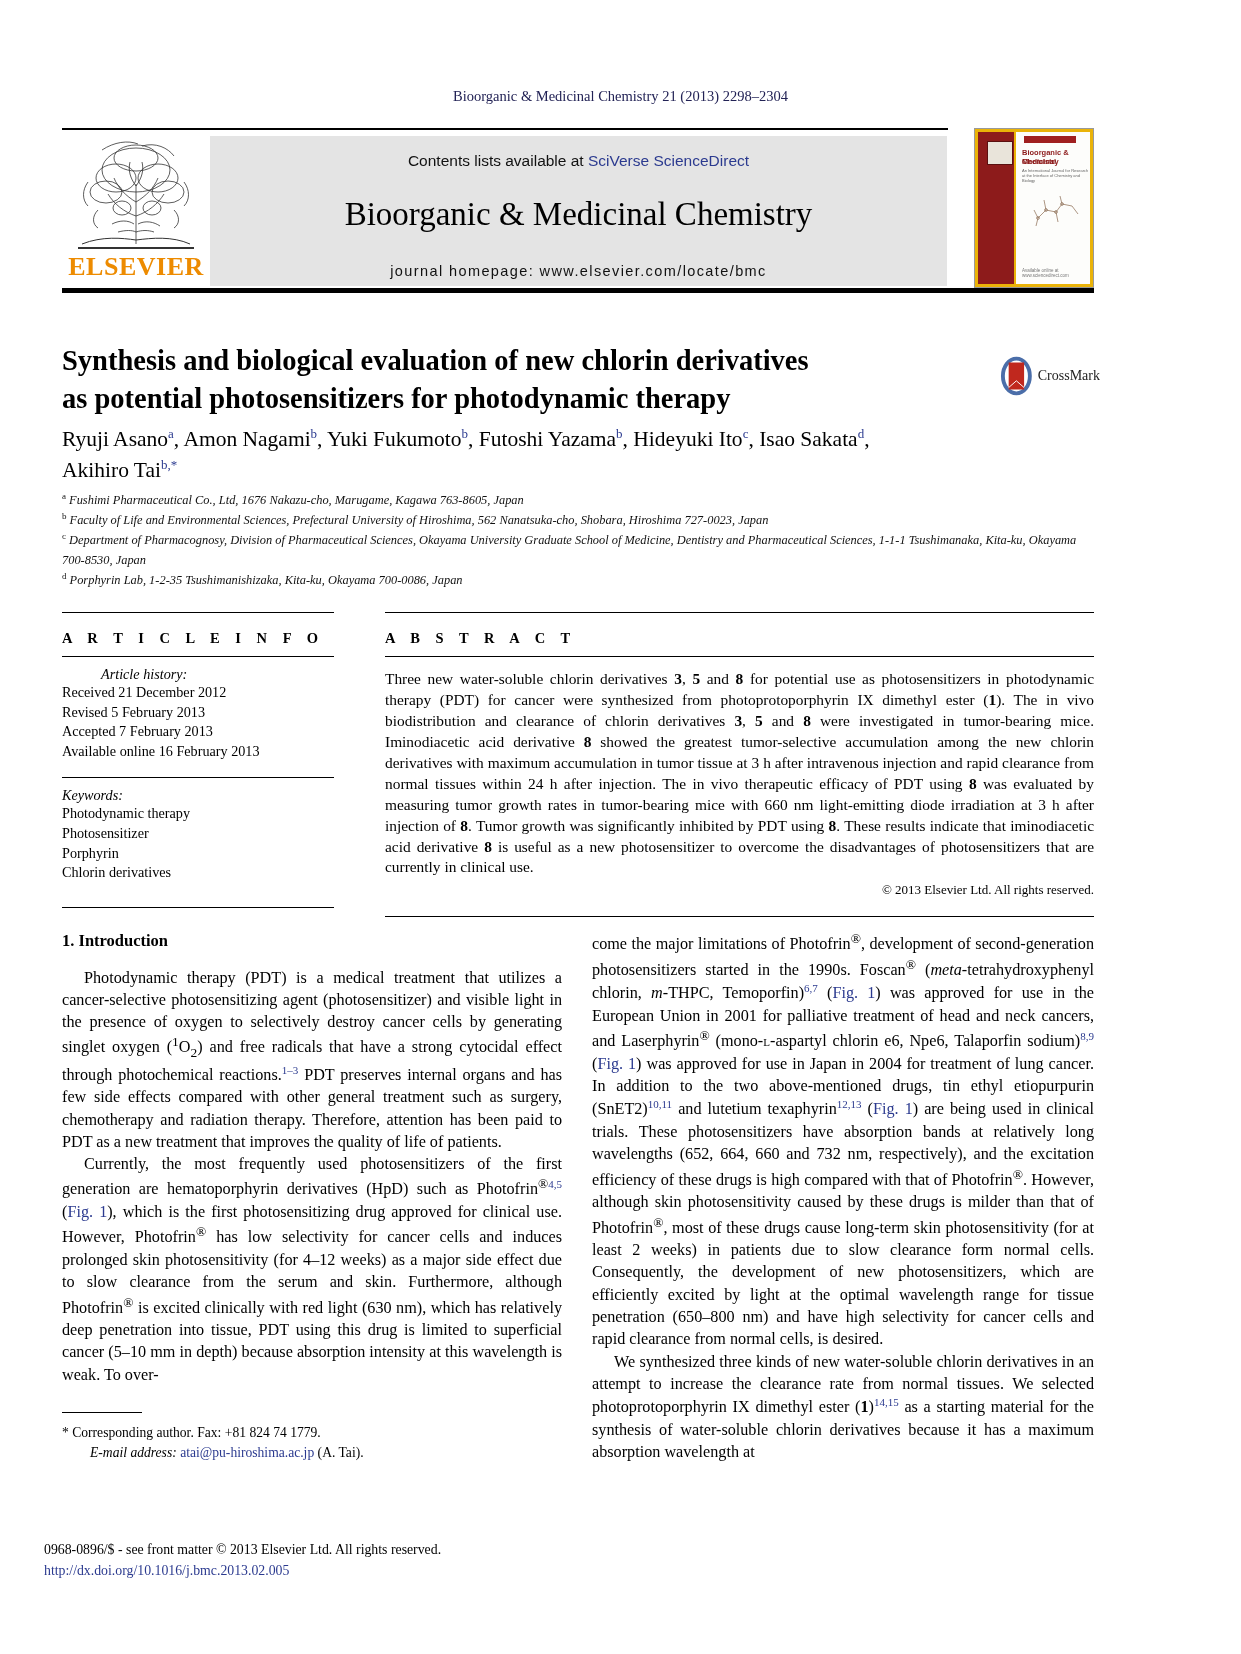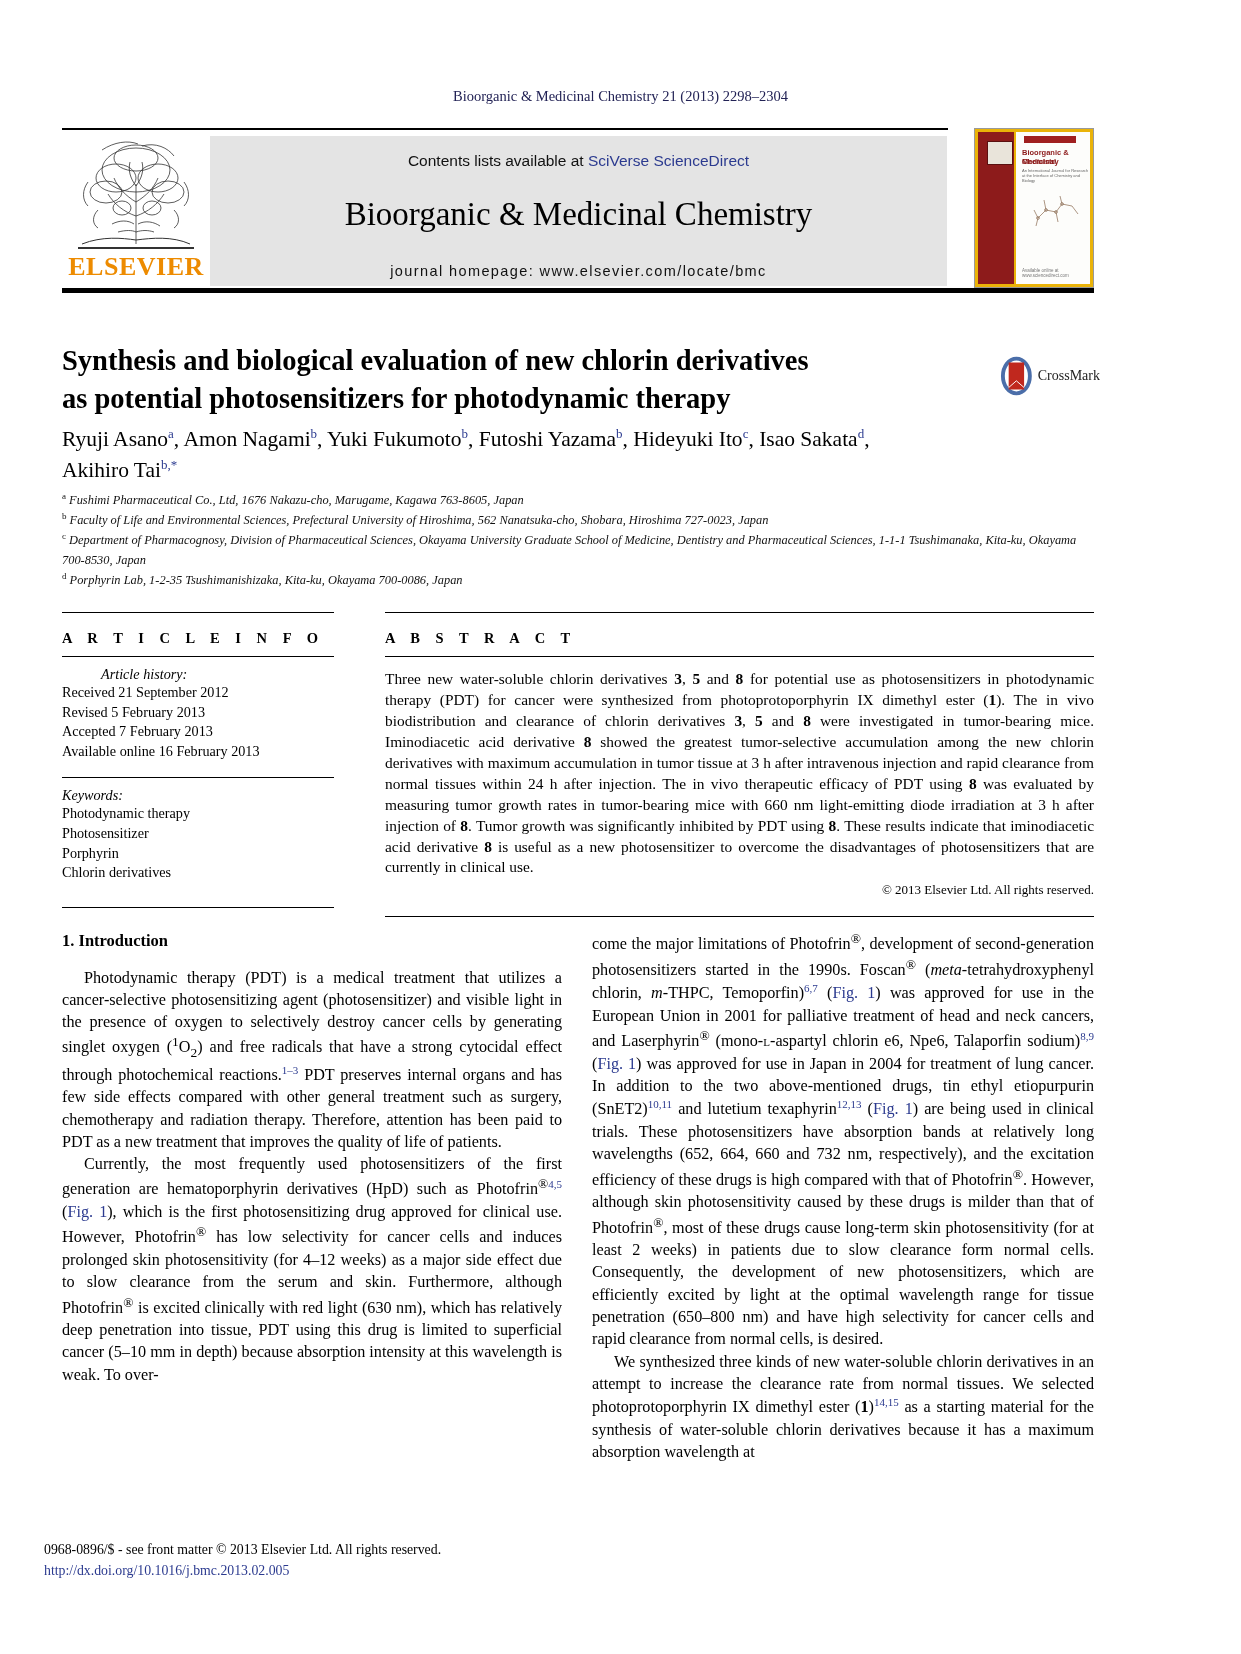--- a/index.html
+++ b/index.html
@@ -264,21 +264,21 @@
     <span class="aff"><sup>c</sup> <span>Department of Pharmacognosy, Division of Pharmaceutical Sciences, Okayama University Graduate School of Medicine, Dentistry and Pharmaceutical Sciences, 1-1-1 Tsushimanaka, Kita-ku, Okayama 700-8530, Japan</span></span>
     <span class="aff"><sup>d</sup> <span>Porphyrin Lab, 1-2-35 Tsushimanishizaka, Kita-ku, Okayama 700-0086, Japan</span></span>
   </div>
 
   <div class="infocol">
     <div class="hr-thin"></div>
     <div class="sec-head">A R T I C L E   I N F O</div>
     <div class="hr-thin"></div>
     <div style="margin-top:9px;">
       <div class="hist-label">Article history:</div>
-      <div class="hist-line">Received 21 September 2012</div>
+      <div class="hist-line">Received 21 December 2012</div>
       <div class="hist-line">Revised 5 February 2013</div>
       <div class="hist-line">Accepted 7 February 2013</div>
       <div class="hist-line">Available online 16 February 2013</div>
     </div>
     <div class="block-gap"></div>
     <div class="hr-thin"></div>
     <div style="margin-top:9px;">
       <div class="kw-label">Keywords:</div>
       <div class="kw-line">Photodynamic therapy</div>
       <div class="kw-line">Photosensitizer</div>
@@ -305,19 +305,31 @@
     <div class="h2">1. Introduction</div>
     <p class="body">Photodynamic therapy (PDT) is a medical treatment that utilizes a cancer-selective photosensitizing agent (photosensitizer) and visible light in the presence of oxygen to selectively destroy cancer cells by generating singlet oxygen (<sup>1</sup>O<sub>2</sub>) and free radicals that have a strong cytocidal effect through photochemical reactions.<span class="ref">1–3</span> PDT preserves internal organs and has few side effects compared with other general treatment such as surgery, chemotherapy and radiation therapy. Therefore, attention has been paid to PDT as a new treatment that improves the quality of life of patients.</p>
     <p class="body">Currently, the most frequently used photosensitizers of the first generation are hematoporphyrin derivatives (HpD) such as Photofrin<sup>®</sup><span class="ref">4,5</span> (<span class="figlink">Fig. 1</span>), which is the first photosensitizing drug approved for clinical use. However, Photofrin<sup>®</sup> has low selectivity for cancer cells and induces prolonged skin photosensitivity (for 4–12 weeks) as a major side effect due to slow clearance from the serum and skin. Furthermore, although Photofrin<sup>®</sup> is excited clinically with red light (630&nbsp;nm), which has relatively deep penetration into tissue, PDT using this drug is limited to superficial cancer (5–10&nbsp;mm in depth) because absorption intensity at this wavelength is weak. To over-</p>
   </div>
 
   <div class="colR">
     <p class="body" style="text-indent:0;">come the major limitations of Photofrin<sup>®</sup>, development of second-generation photosensitizers started in the 1990s. Foscan<sup>®</sup> (<i>meta</i>-tetrahydroxyphenyl chlorin, <i>m</i>-THPC, Temoporfin)<span class="ref">6,7</span> (<span class="figlink">Fig. 1</span>) was approved for use in the European Union in 2001 for palliative treatment of head and neck cancers, and Laserphyrin<sup>®</sup> (mono-<span style="font-variant:small-caps;">l</span>-aspartyl chlorin e6, Npe6, Talaporfin sodium)<span class="ref">8,9</span> (<span class="figlink">Fig. 1</span>) was approved for use in Japan in 2004 for treatment of lung cancer. In addition to the two above-mentioned drugs, tin ethyl etiopurpurin (SnET2)<span class="ref">10,11</span> and lutetium texaphyrin<span class="ref">12,13</span> (<span class="figlink">Fig. 1</span>) are being used in clinical trials. These photosensitizers have absorption bands at relatively long wavelengths (652, 664, 660 and 732&nbsp;nm, respectively), and the excitation efficiency of these drugs is high compared with that of Photofrin<sup>®</sup>. However, although skin photosensitivity caused by these drugs is milder than that of Photofrin<sup>®</sup>, most of these drugs cause long-term skin photosensitivity (for at least 2 weeks) in patients due to slow clearance form normal cells. Consequently, the development of new photosensitizers, which are efficiently excited by light at the optimal wavelength range for tissue penetration (650–800&nbsp;nm) and have high selectivity for cancer cells and rapid clearance from normal cells, is desired.</p>
     <p class="body">We synthesized three kinds of new water-soluble chlorin derivatives in an attempt to increase the clearance rate from normal tissues. We selected photoprotoporphyrin IX dimethyl ester (<b>1</b>)<span class="ref">14,15</span> as a starting material for the synthesis of water-soluble chlorin derivatives because it has a maximum absorption wavelength at</p>
   </div>
 
+  <div class="footnote">
+    <div class="fn-rule"></div>
+    <div class="fn-line">
+      <span>*</span>
+      <span>Corresponding author. Fax: +81 824 74 1779.</span>
+    </div>
+    <div class="fn-line2">
+      <span class="mail-label">E-mail address:</span>
+      <span class="mail-link">atai@pu-hiroshima.ac.jp</span>
+      <span>(A. Tai).</span>
+    </div>
+  </div>
 
   <div class="colophon">
     <div>0968-0896/$ - see front matter © 2013 Elsevier Ltd. All rights reserved.</div>
     <div class="doi">http://dx.doi.org/10.1016/j.bmc.2013.02.005</div>
   </div>
 
 </div>
 
 </body></html>

